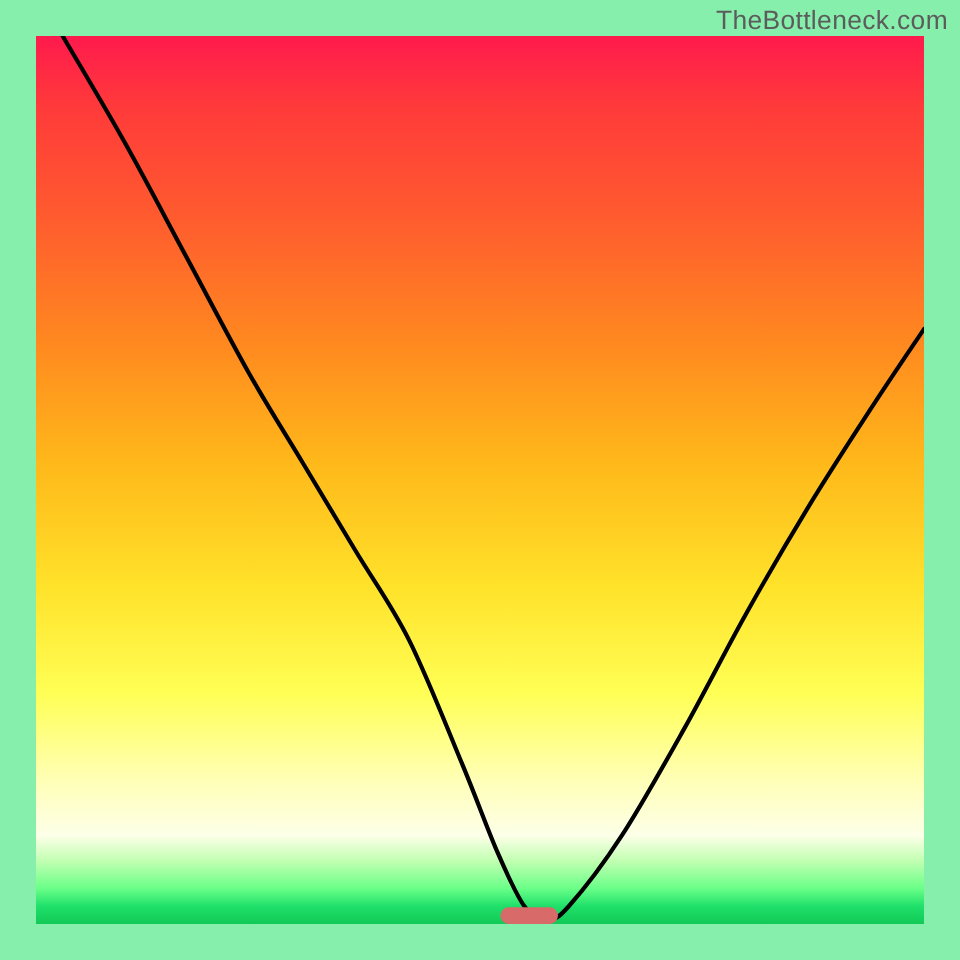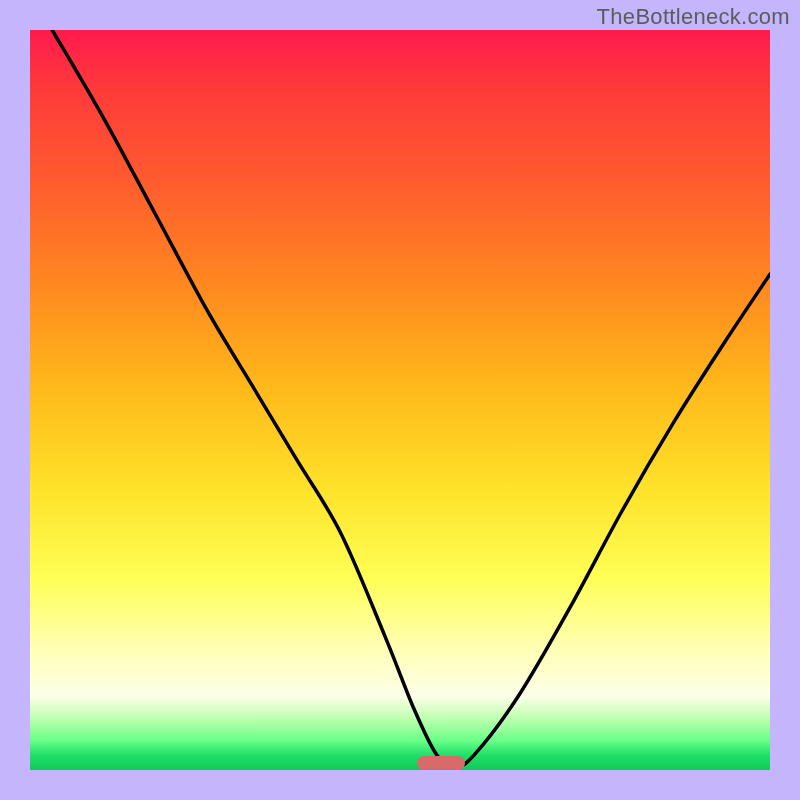--- a/index.html
+++ b/index.html
@@ -8,21 +8,21 @@
     width: 800px;
     height: 800px;
     background: #000;
     overflow: hidden;
     font-family: Arial, Helvetica, sans-serif;
   }
   .frame {
     position: relative;
     width: 800px;
     height: 800px;
-    background: #c4b5fd;
+    background: #86efac;
   }
   .watermark {
     position: absolute;
     top: 4px;
     right: 10px;
     color: #5c5c5c;
     font-size: 22px;
     font-weight: 400;
     letter-spacing: 0.3px;
     z-index: 10;

